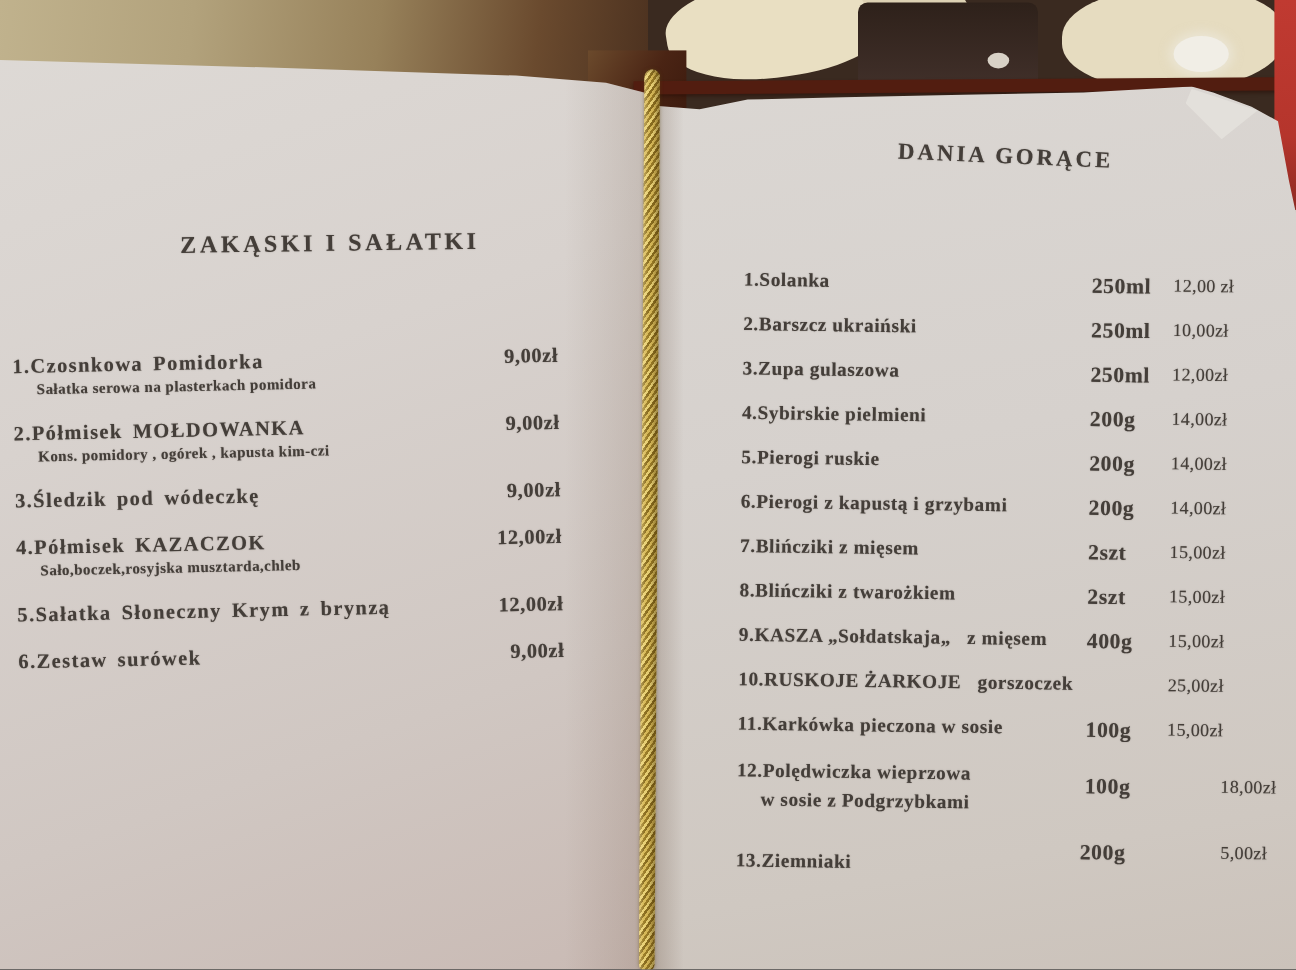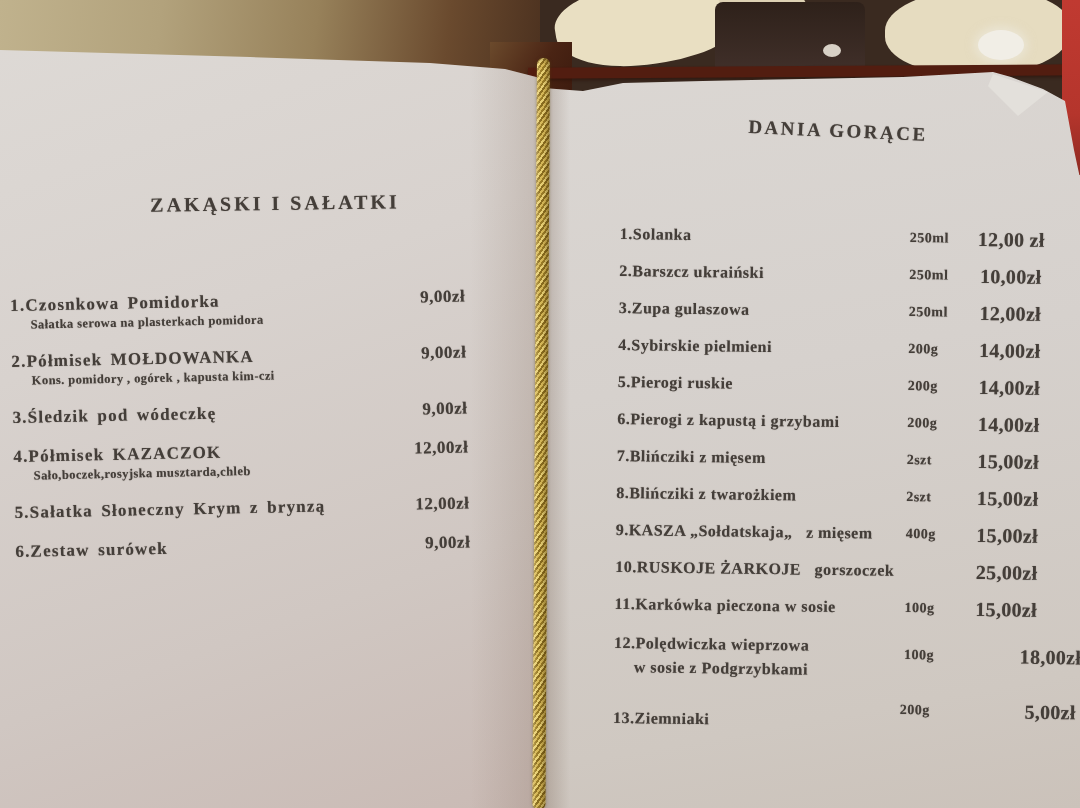--- a/index.html
+++ b/index.html
@@ -77,22 +77,22 @@
   .left-block{position:absolute;left:10px;top:296px;width:455px;transform:rotate(-1.2deg);transform-origin:left top;}
   .litem{margin-bottom:19px;}
   .lrow{display:flex;align-items:flex-start;}
   .lname{flex:1;font-weight:bold;font-size:17px;line-height:20px;letter-spacing:1.2px;word-spacing:3px;white-space:pre-wrap;}
   .lprice{width:88px;text-align:right;font-weight:bold;font-size:17px;line-height:20px;letter-spacing:.5px;}
   .ldesc{margin:2px 0 0 20px;font-weight:bold;font-size:12.5px;line-height:15px;letter-spacing:.4px;}
   .right-block{position:absolute;left:620px;top:224px;width:470px;transform:rotate(.8deg);transform-origin:left top;}
   .rrow{display:flex;align-items:flex-start;margin-bottom:17px;width:470px;}
   .rname{width:290px;font-weight:bold;font-size:16px;line-height:20px;letter-spacing:.5px;white-space:pre-wrap;}
   .rname .line2{display:block;padding-left:20px;}
-  .rsize{width:68px;font-weight:bold;font-size:14px;line-height:20px;letter-spacing:.5px;}
-  .rprice{width:67px;text-align:center;font-weight:bold;font-size:20px;line-height:20px;letter-spacing:.3px;white-space:nowrap;}
+  .rsize{width:68px;font-weight:bold;font-size:18px;line-height:20px;letter-spacing:.5px;}
+  .rprice{width:67px;text-align:left;font-weight:normal;font-size:15px;line-height:20px;letter-spacing:.3px;white-space:nowrap;}
   .rrow:nth-child(12) .rname{line-height:24px;}
   .rrow:nth-child(12) .rsize,.rrow:nth-child(12) .rprice{margin-top:10px;}
   .rrow:nth-child(12) .rprice{margin-left:45px;}
   .rrow:nth-child(13) .rname{transform:translateY(12px);}
   .rrow:nth-child(13) .rprice{margin-left:50px;}
 </style>
 </head>
 <body>
 
 <div id="stage">

